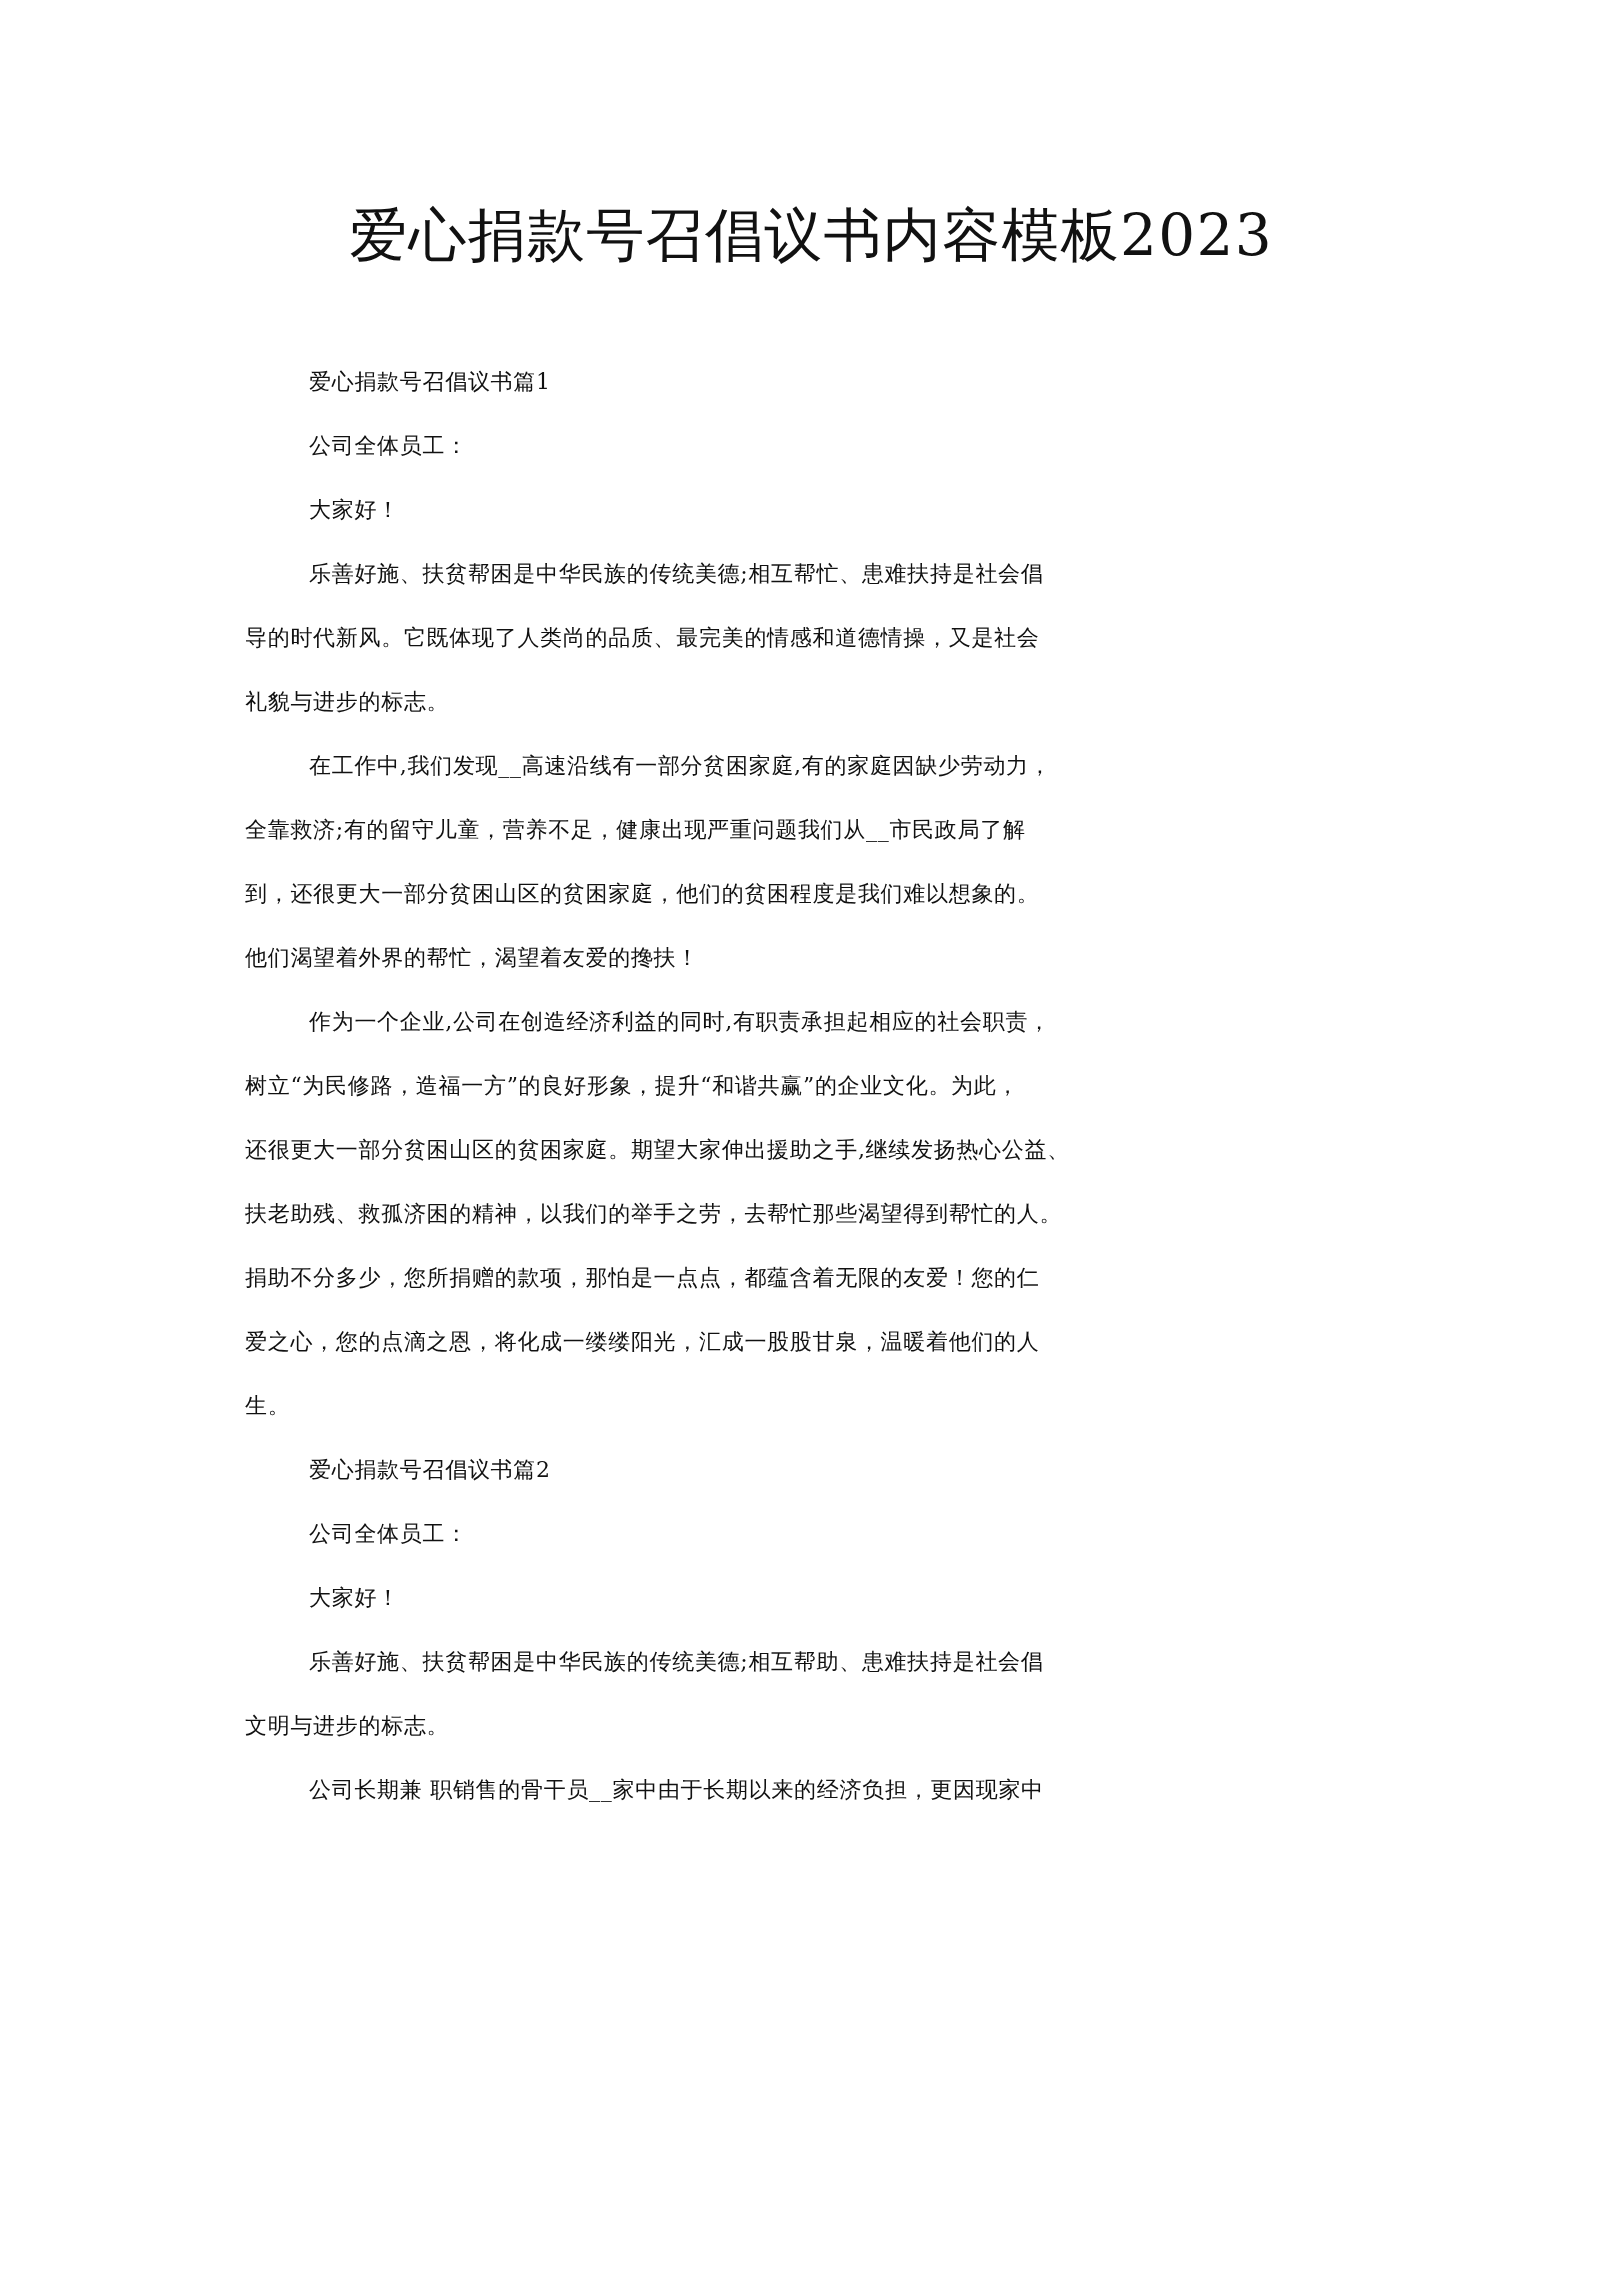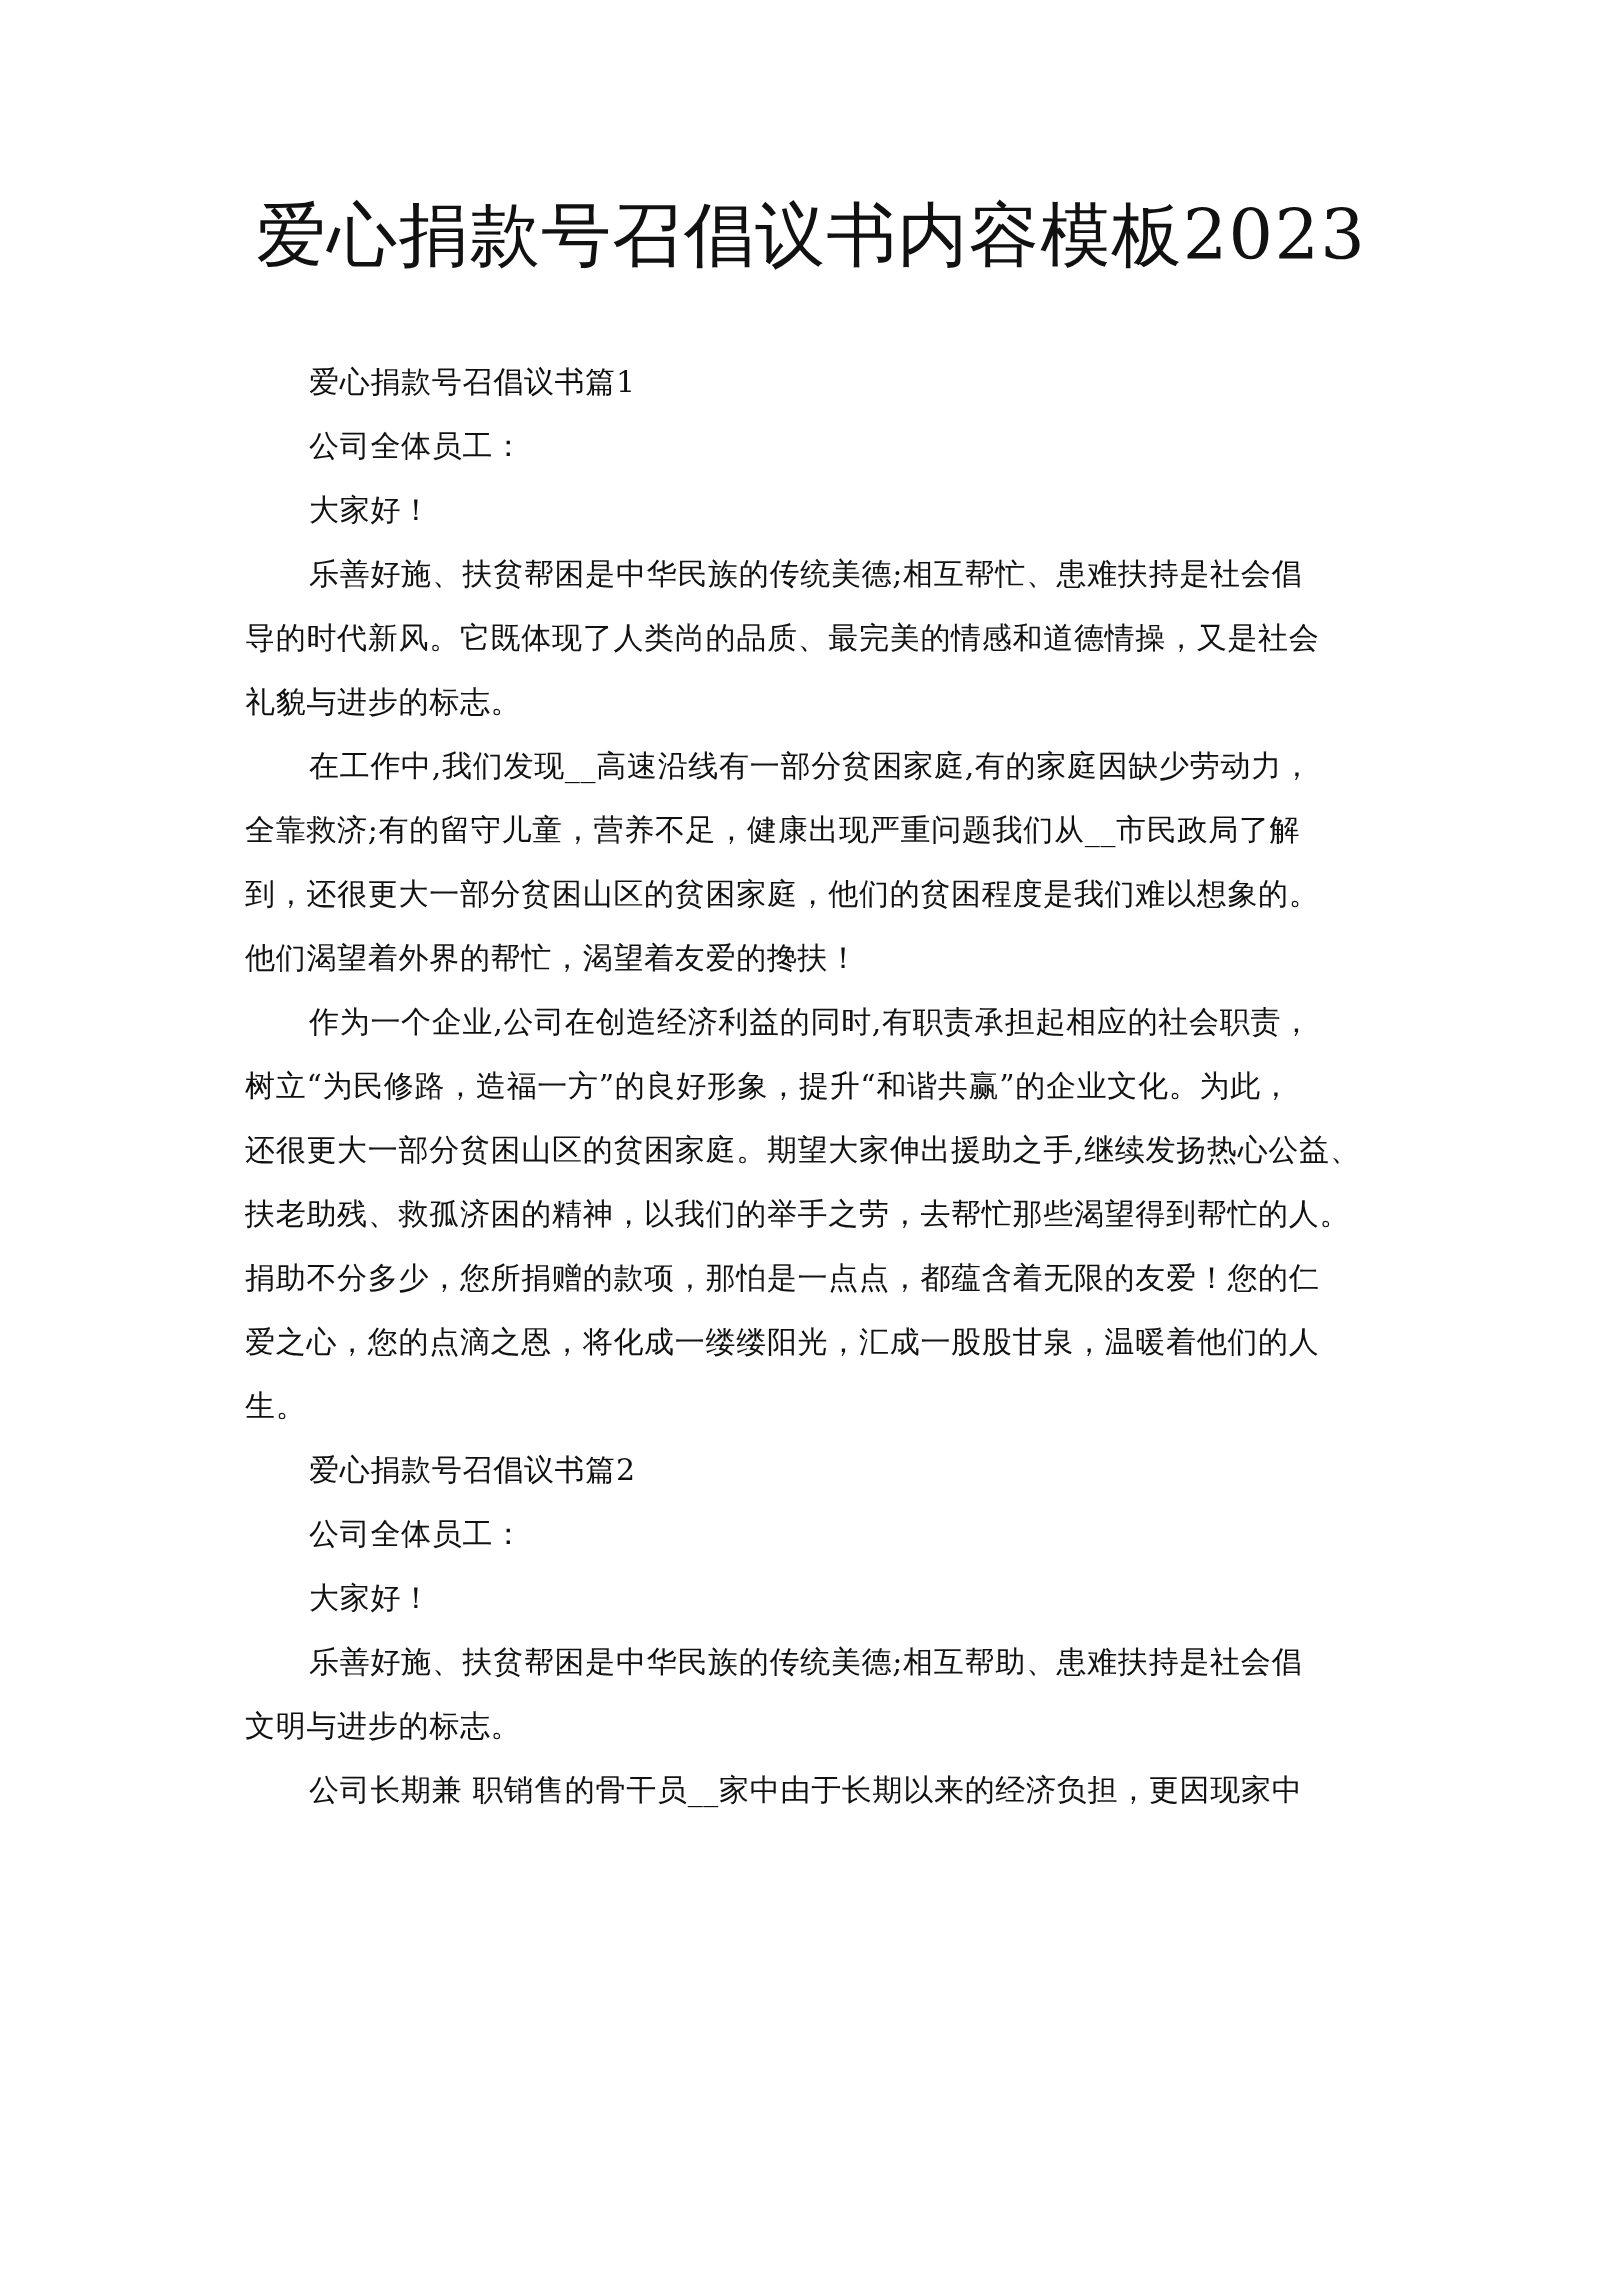--- a/index.html
+++ b/index.html
@@ -20,34 +20,34 @@
       left: 245px;
       top: 0;
       width: 1132px;
     }
     .doc-title {
       position: absolute;
       top: 196px;
       left: 0;
       width: 1132px;
       text-align: center;
-      font-size: 70px;
+      font-size: 58px;
       line-height: 79px;
       letter-spacing: 1.3px;
       margin: 0;
       font-weight: normal;
     }
     .body-text {
       position: absolute;
       top: 350px;
       left: 0;
       width: 1132px;
     }
     .para {
-      font-size: 30px;
+      font-size: 22px;
       line-height: 64px;
       margin: 0;
       text-indent: 64px;
       text-align: justify;
       letter-spacing: 0.7px;
     }
     .para .line {
       display: block;
       white-space: nowrap;
     }

